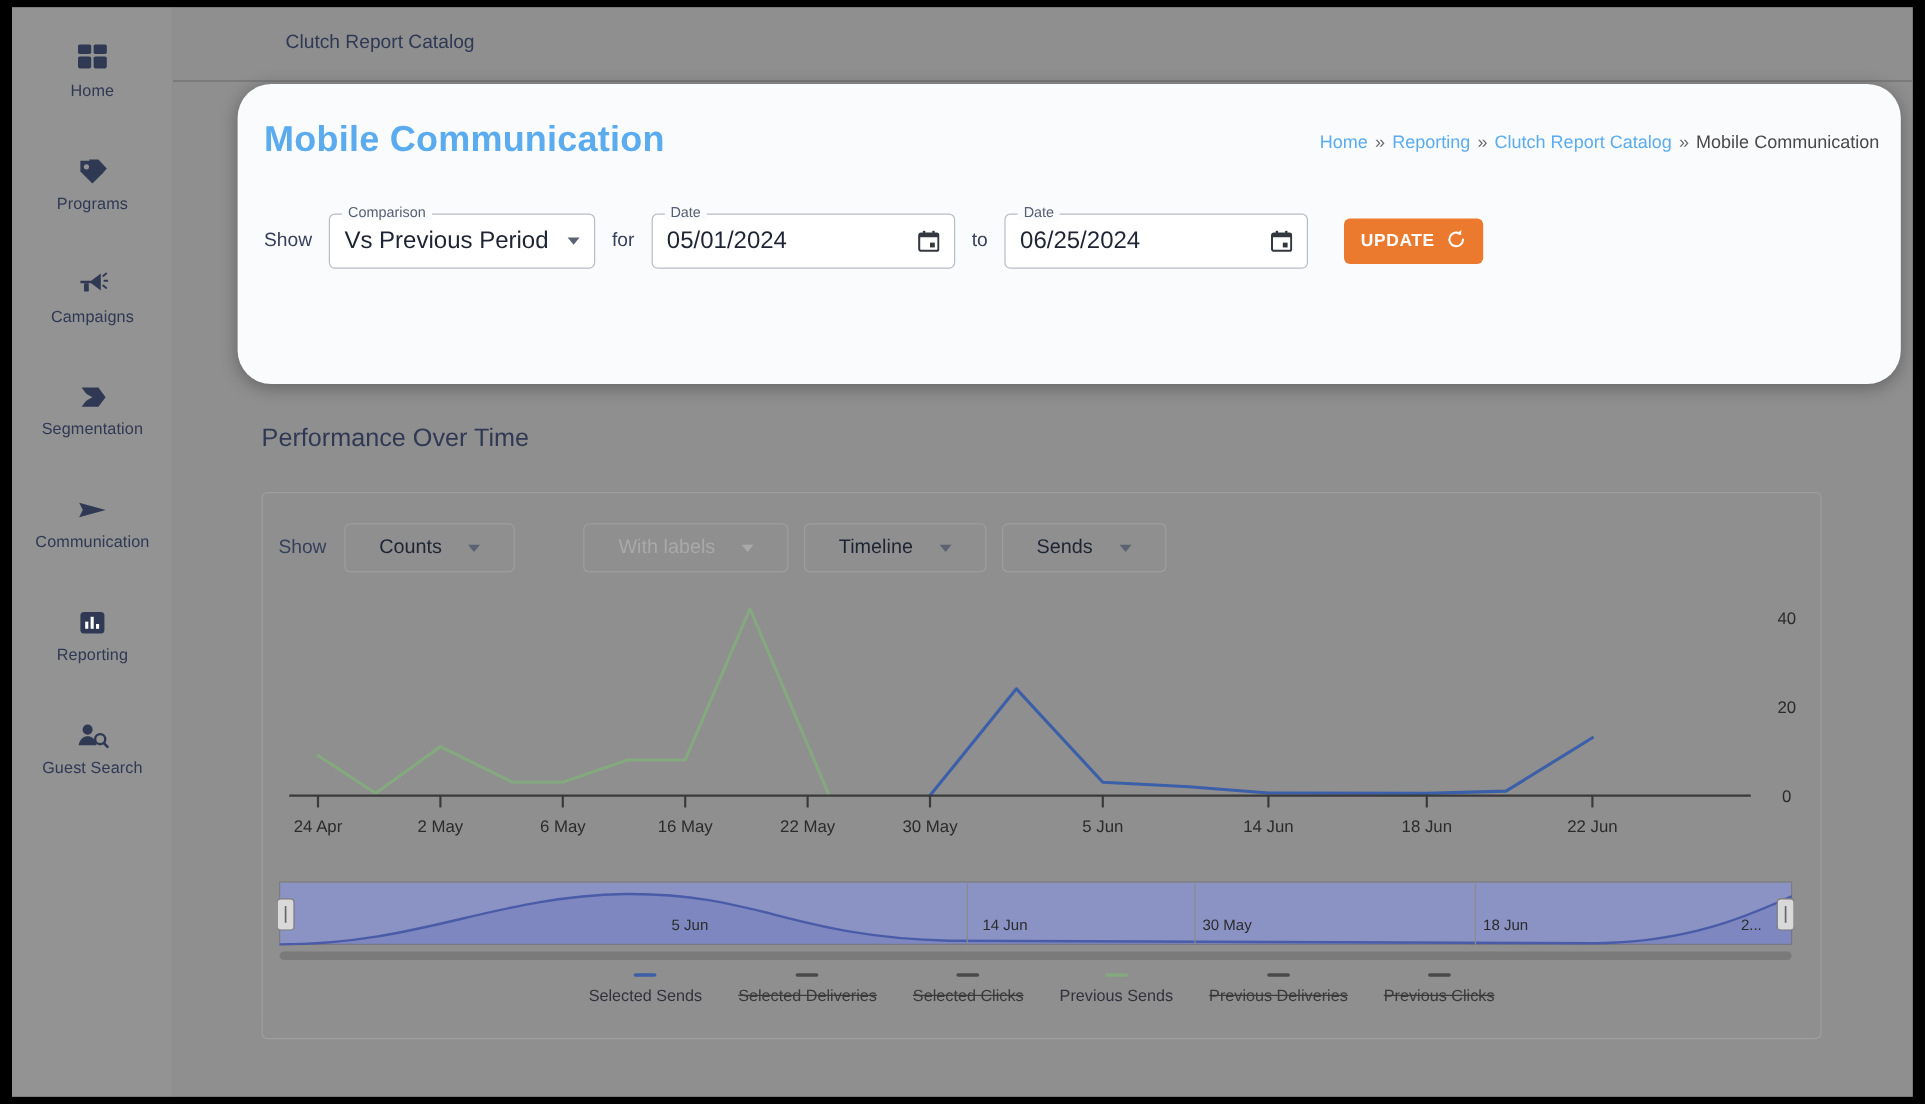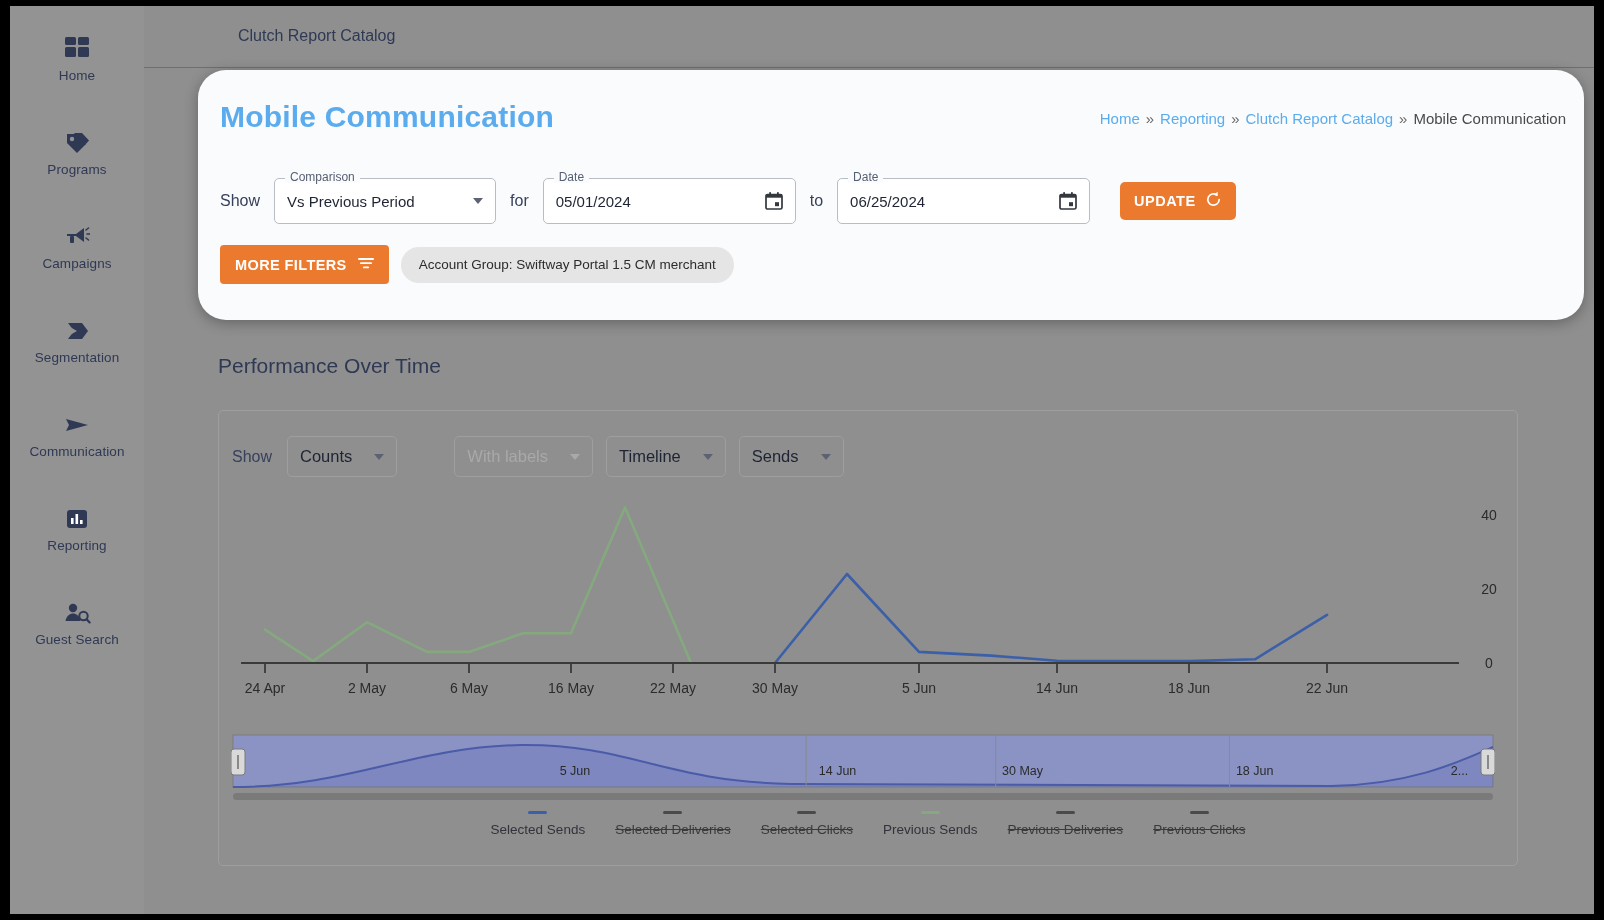--- a/index.html
+++ b/index.html
@@ -127,21 +127,21 @@
   }
   .field-legend {
     position: absolute;
     top: -8px; left: 10px;
     background: #fafbfc;
     padding: 0 5px;
     font-size: 12px;
     color: #565e73;
     line-height: 1;
   }
-  .field-value { font-size: 15px; color: #1e2433; white-space: nowrap; }
+  .field-value { font-size: 20px; color: #1e2433; white-space: nowrap; }
 
   #cmp-field { width: 222px; justify-content: space-between; }
   .date-field { width: 253px; justify-content: space-between; }
 
   .caret {
     width: 0; height: 0;
     border-left: 5px solid transparent;
     border-right: 5px solid transparent;
     border-top: 6px solid #5d6272;
     margin-left: 8px;
@@ -226,21 +226,21 @@
     left: 13px; top: 25px;
     display: flex;
     align-items: center;
     gap: 13px;
   }
   .ctl-label { font-size: 16px; color: #37405c; margin-right: 2px; }
   .ctl-select {
     border: 1px solid #9e9e9e;
     border-radius: 5px;
     height: 41px;
-    padding: 0 12px;
+    padding: 0 28px;
     display: flex;
     align-items: center;
     gap: 14px;
     font-size: 16.5px;
     color: #1e2433;
     cursor: pointer;
     background: transparent;
     white-space: nowrap;
   }
   .ctl-select.disabled { color: #a9a9a9; cursor: default; margin-left: 44px; }
@@ -539,30 +539,17 @@
           <span>
             <svg width="17" height="17" viewBox="0 0 18 18">
               <path d="M15 9 A6 6 0 1 1 12.6 4.2" fill="none" stroke="#fff" stroke-width="1.8" stroke-linecap="round"></path>
               <path d="M13.6 0.8 L13.1 5.2 L8.9 4.0 Z" fill="#fff"></path>
             </svg>
           </span>
         </button>
 
       </div>
 
-      <div id="chip-row">
-        <button id="more-filters">
-          <span>MORE FILTERS</span>
-          <span>
-            <svg width="16" height="14" viewBox="0 0 16 14">
-              <rect x="0" y="2" width="16" height="1.9" rx="0.9" fill="#fff"></rect>
-              <rect x="2" y="6.2" width="12" height="1.9" rx="0.9" fill="#fff"></rect>
-              <rect x="5" y="10.4" width="6" height="1.9" rx="0.9" fill="#fff"></rect>
-            </svg>
-          </span>
-        </button>
-        <div id="acct-chip">Account Group: Swiftway Portal 1.5 CM merchant</div>
-      </div>
 
     </section>
 
   </main>
 </div>
 
 </body></html>

